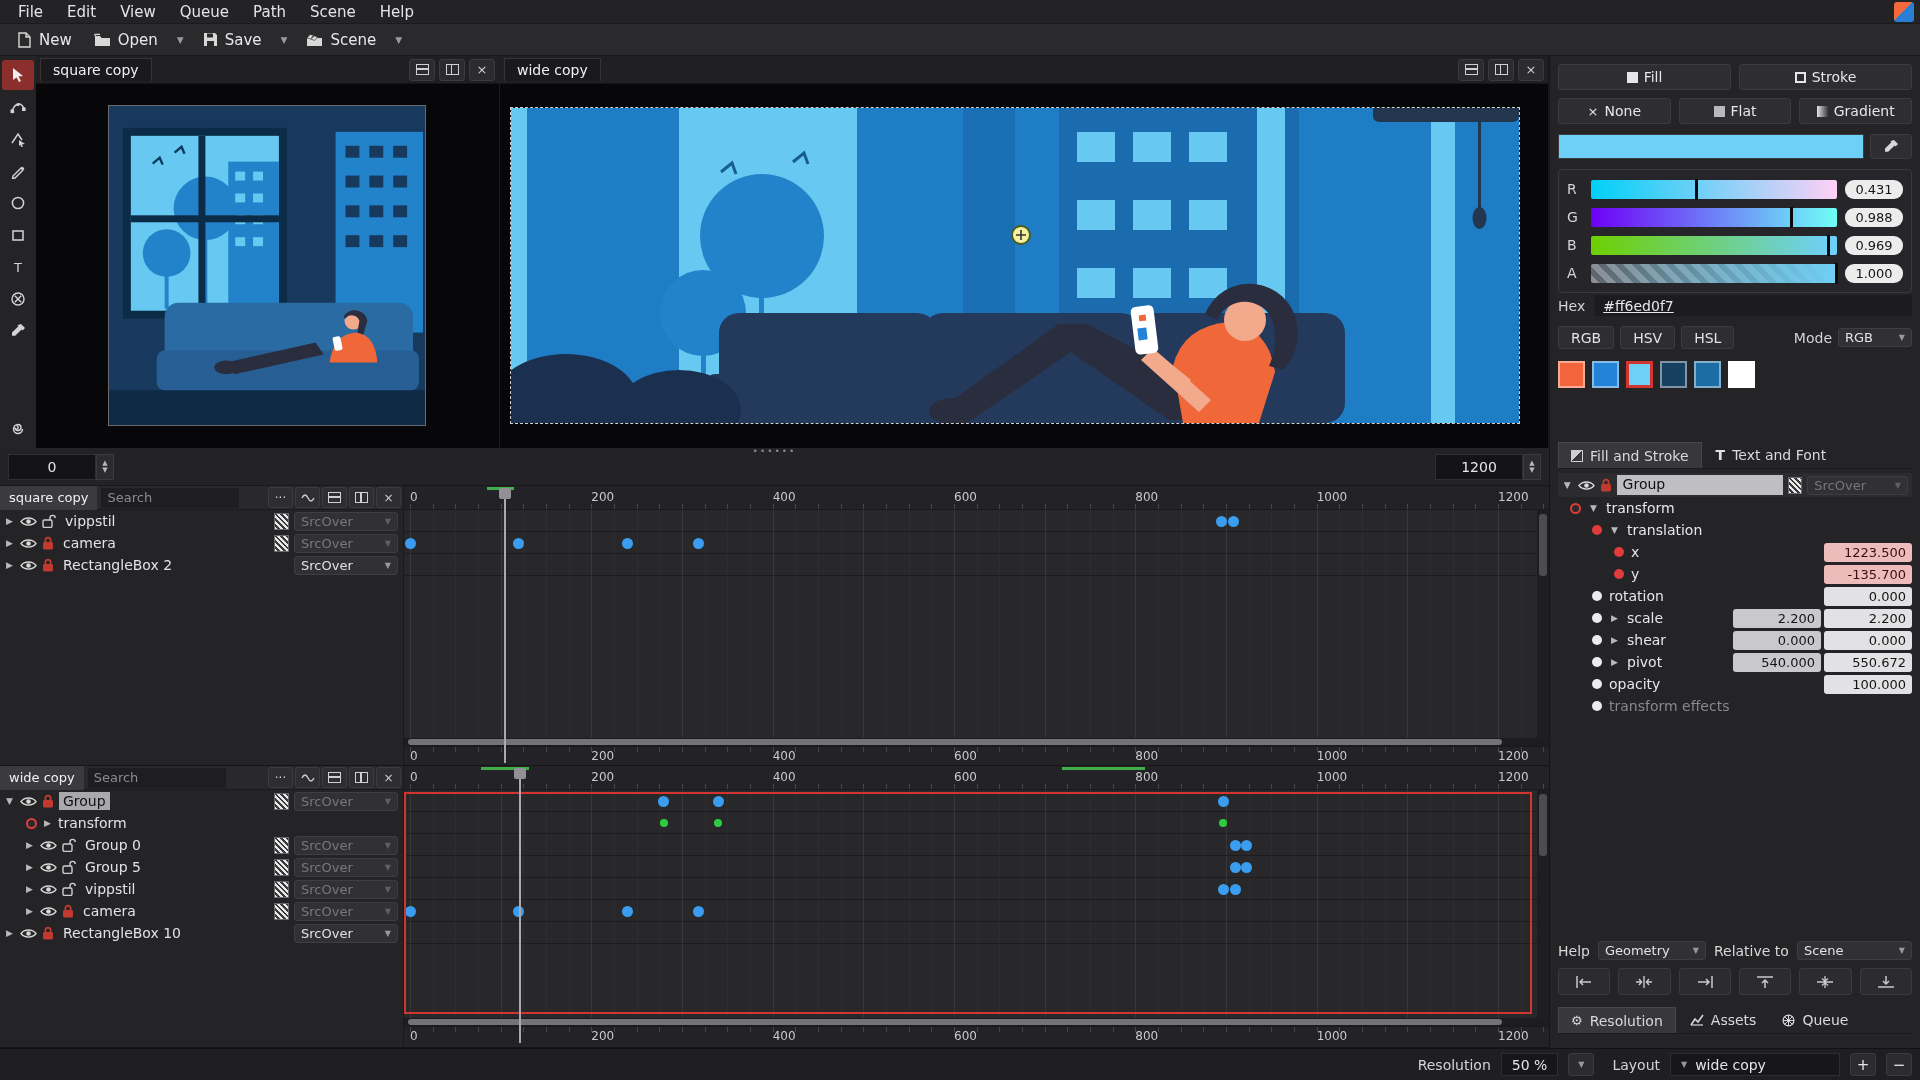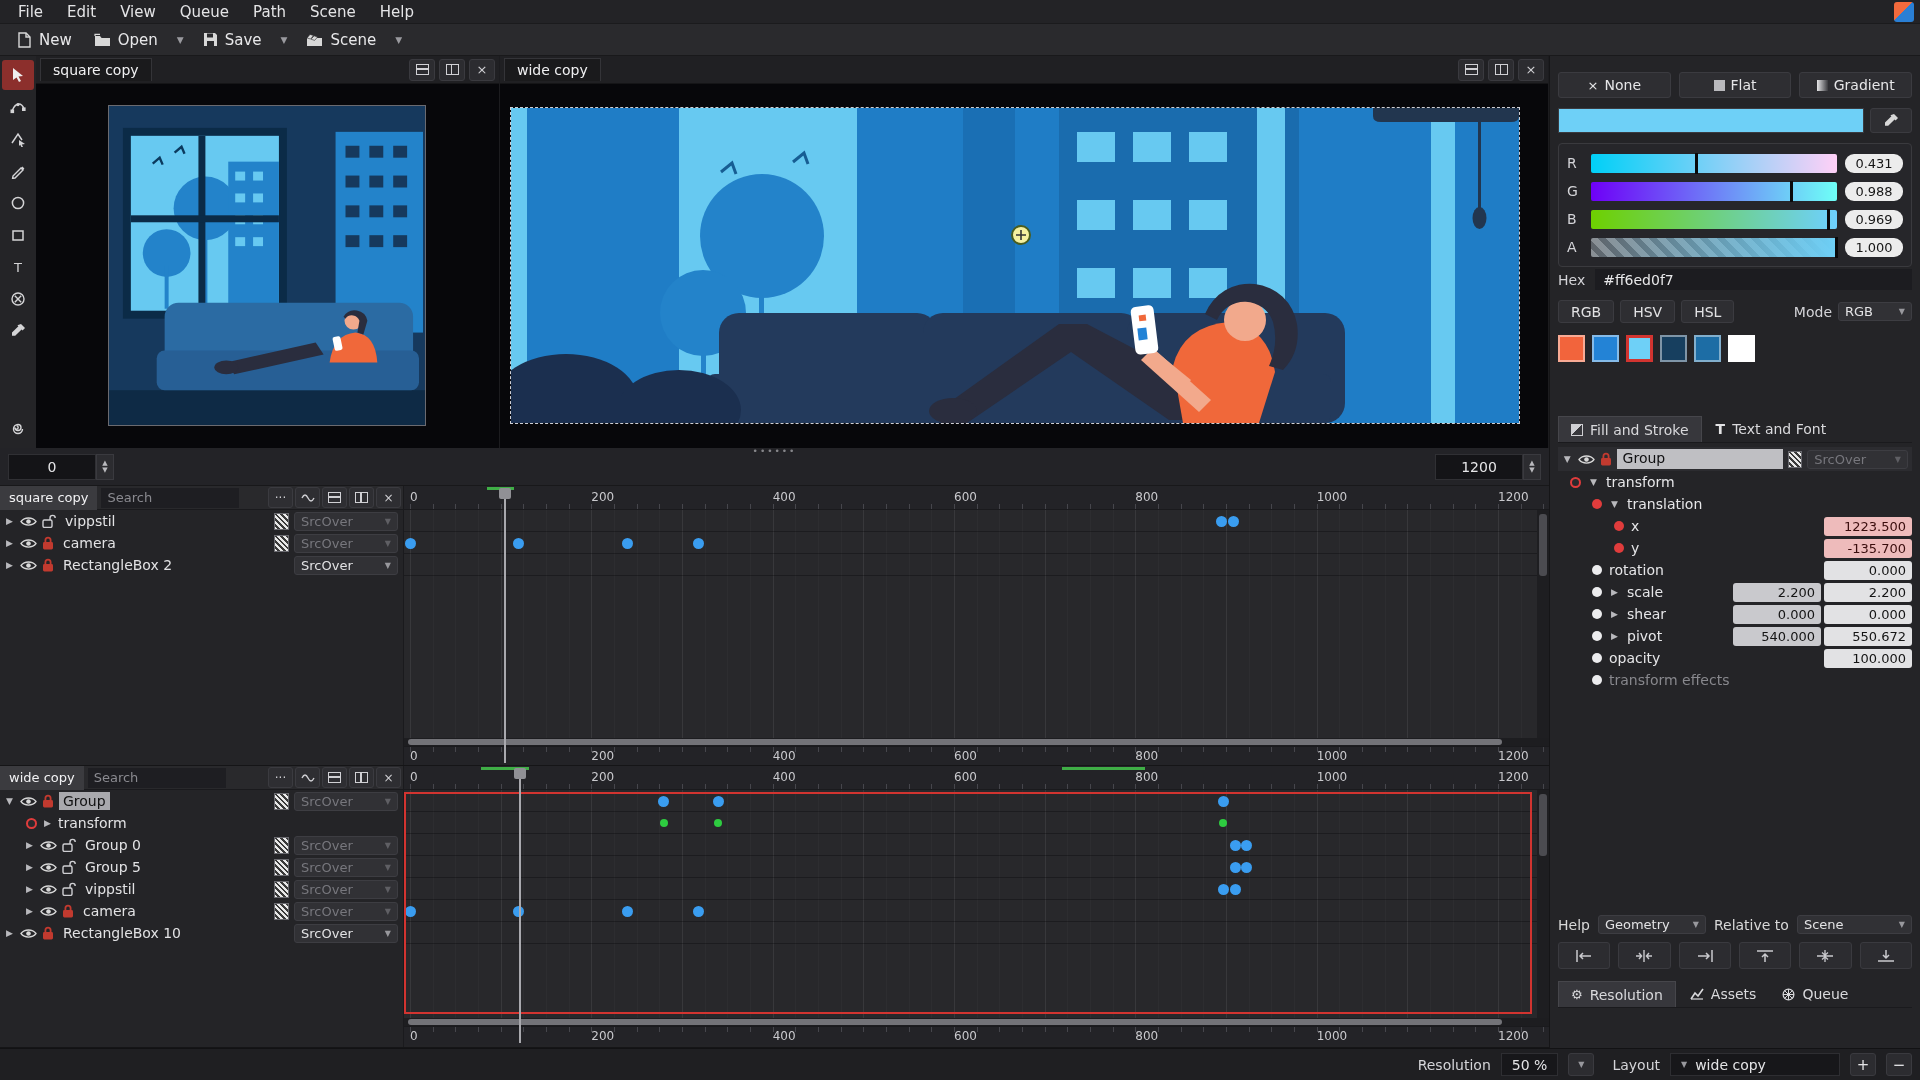--- a/index.html
+++ b/index.html
@@ -122,21 +122,21 @@
            display:flex;align-items:center;justify-content:center;}
   #sliders{margin-top:10px;border:1px solid #3a3a3e;border-radius:4px;padding:9px 8px;display:flex;flex-direction:column;gap:8px;background:#26262a;}
   .sl-row{display:flex;align-items:center;gap:8px;height:20px;}
   .sl-label{width:16px;color:#d4d4d8;}
   .sl-track{flex:1;height:19px;position:relative;border-radius:2px;}
   .sl-handle{position:absolute;top:-1px;width:3px;height:21px;background:#0a0a0b;}
   .sl-val{width:58px;height:19px;background:#ececec;border-radius:9px;color:#161616;font-size:13px;
           display:flex;align-items:center;justify-content:center;}
   .hex-row{display:flex;align-items:center;gap:10px;margin-top:2px;}
   .hex-label{color:#d4d4d8;text-align:right;}
-  #hex-field{flex:1;height:21px;background:#1c1c20;color:#e8e8ea;padding:1px 8px;font-size:14px;display:flex;align-items:center;}
+  #hex-field{flex:1;height:21px;background:#1c1c20;color:#e8e8ea;padding:1px 8px;font-size:14px;display:flex;align-items:center;text-decoration:underline;}
   #cspace-row{display:flex;align-items:center;gap:6px;margin-top:10px;}
   .cs-btn{height:23px;padding:2px 12px;background:#2e2e32;border:1px solid #3b3b40;border-radius:3px;color:#e2e2e4;
           display:flex;align-items:center;}
   #mode-label{margin-left:auto;color:#d4d4d8;}
   #mode-combo{width:74px;}
   #palette{display:flex;gap:7px;margin-top:12px;}
   .swatch{width:27px;height:27px;border:2px solid rgba(255,255,255,0.45);}
   .swatch.selected{border:3px solid var(--sel-red);}
   .swatch.plain{border:none;}
   .rtabs{display:flex;gap:2px;border-bottom:1px solid #1a1a1d;}
@@ -815,20 +815,30 @@
           <div class="ph-handle"></div>
         </div>
         <div class="selbox" style="left: 0px; top: 26px; width: 1128px; height: 222px;"></div>
         <div class="vscroll">
           <div class="vthumb"></div>
         </div>
       </div>
     </div>
 
   <div id="rightdock">
+    <div class="rd-row">
+      <span class="rd-btn">
+          <span class="sq-fill"></span>
+          <span>Fill</span>
+        </span>
+      <span class="rd-btn">
+          <span class="sq-hollow"></span>
+          <span>Stroke</span>
+        </span>
+    </div>
     <div class="rd-row" style="margin-top:8px">
       <span class="rd-btn">
           <span class="x-ico">×</span>
           <span>None</span>
         </span>
       <span class="rd-btn">
           <span class="sq-flat"></span>
           <span>Flat</span>
         </span>
       <span class="rd-btn">

